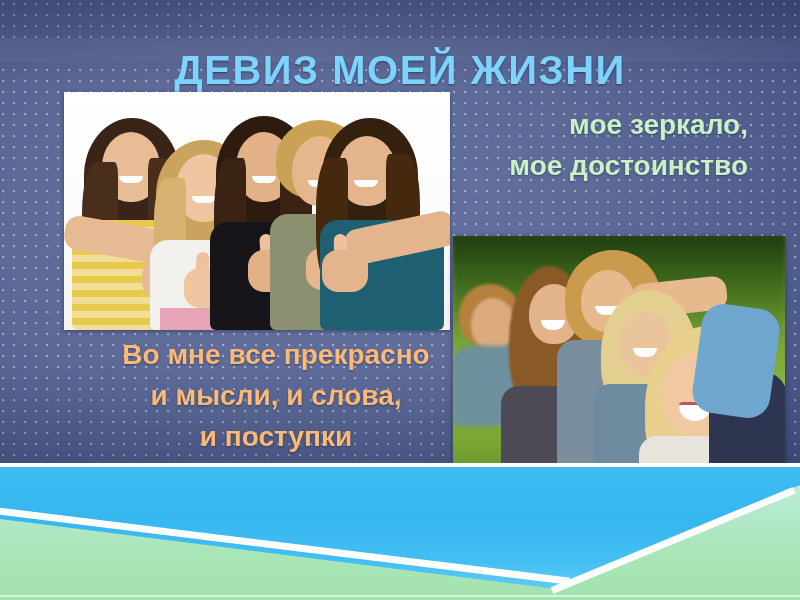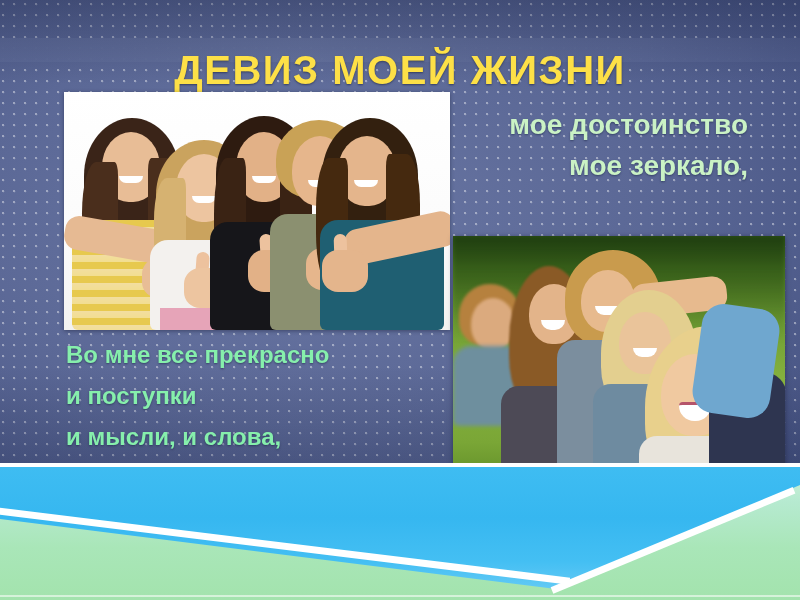--- a/index.html
+++ b/index.html
@@ -98,21 +98,21 @@
     width: 800px; height: 2px;
     background: rgba(255,255,255,0.55);
   }
 
   
   .title {
     position: absolute;
     left: 0; top: 48px;
     width: 800px;
     text-align: center;
-    color: #fde047;
+    color: #7dd3fc;
     font-size: 40px;
     font-weight: bold;
     letter-spacing: 1.5px;
     line-height: 44px;
     text-shadow: 0 1px 2px rgba(20,26,52,0.55);
     white-space: nowrap;
   }
 
   
   .photo {
@@ -159,23 +159,23 @@
     color: #caf2c5;
     font-size: 28px;
     font-weight: bold;
     line-height: 41px;
     text-shadow: 0 1px 2px rgba(20,30,60,0.5);
   }
   .text-left {
     position: absolute;
     left: 66px; top: 334px;
     width: 420px;
-    text-align: left;
-    color: #86efac;
-    font-size: 24px;
+    text-align: center;
+    color: #fdba74;
+    font-size: 28px;
     font-weight: bold;
     line-height: 41px;
     text-shadow: 0 1px 2px rgba(20,30,60,0.5);
   }
   .line { white-space: nowrap; }
 </style>
 </head>
 <body>
 
 <div id="slide">
@@ -283,28 +283,28 @@
       <div class="hair" style="left:192px; top:90px; width:128px; height:162px; background:#e8d08c;"></div>
       <div class="head" style="left:208px; top:118px; width:68px; height:82px; background:#f0c9a0;"></div>
       <div style="position:absolute; left:226px; top:166px; width:32px; height:16px; background:#fff; border-radius:4px 4px 16px 16px; border-top:3px solid #b5546a;"></div>
       <div class="torso" style="left:186px; top:200px; width:126px; height:56px; background:#e8e4dc;"></div>
       <div class="arm" style="left:256px; top:136px; width:78px; height:120px; background:#2e3550; border-radius:24px;"></div>
       <div class="arm" style="left:244px; top:70px; width:78px; height:110px; background:#6fa7cf; border-radius:22px; transform:rotate(8deg);"></div>
     </div>
   </div>
 
   <div class="text-right">
+    <div class="line">мое зеркало,</div>
     <div class="line">мое достоинство</div>
-    <div class="line">мое зеркало,</div>
   </div>
 
   <div class="text-left">
     <div class="line">Во мне все прекрасно</div>
+    <div class="line">и мысли, и слова,</div>
     <div class="line">и поступки</div>
-    <div class="line">и мысли, и слова,</div>
   </div>
 
   <div class="band">
     <div class="band-green"></div>
     <div class="band-blue"></div>
     <div class="band-white-left"></div>
     <div class="band-white-right"></div>
     <div class="band-topline"></div>
     <div class="band-bottomline"></div>
   </div>

